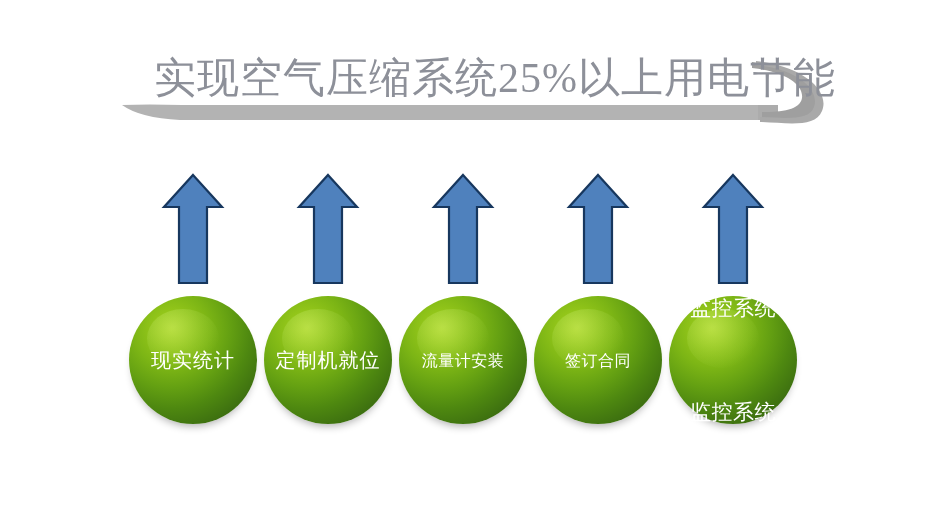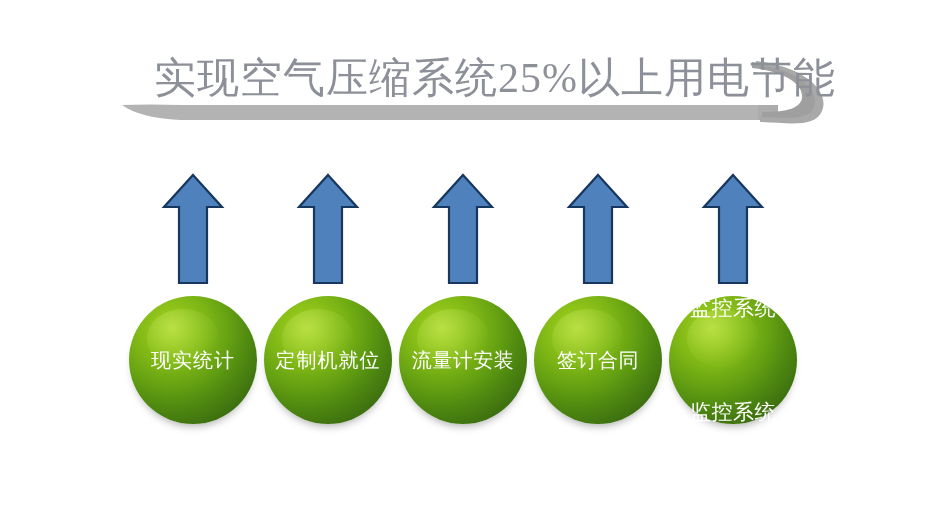--- a/index.html
+++ b/index.html
@@ -116,21 +116,21 @@
     align-items: center;
     justify-content: center;
     color: #ffffff;
     font-size: 20px;
     line-height: 25px;
     letter-spacing: 1px;
     text-align: center;
     font-family: "Liberation Serif", "DejaVu Serif", serif;
     white-space: nowrap;
   }
-  .node-label.small { font-size: 20px; letter-spacing: 0.5px; }
+  .node-label.small { font-size: 16px; letter-spacing: 0.5px; }
   .node-label.two-line { font-size: 21px; line-height: 24px; letter-spacing: 0.5px; justify-content: space-between; }
 </style>
 </head>
 <body>
 
 <div id="slide">
 
   <div id="title-banner">
     <svg id="banner-svg" viewBox="0 0 700 100" xmlns="http://www.w3.org/2000/svg">
 

